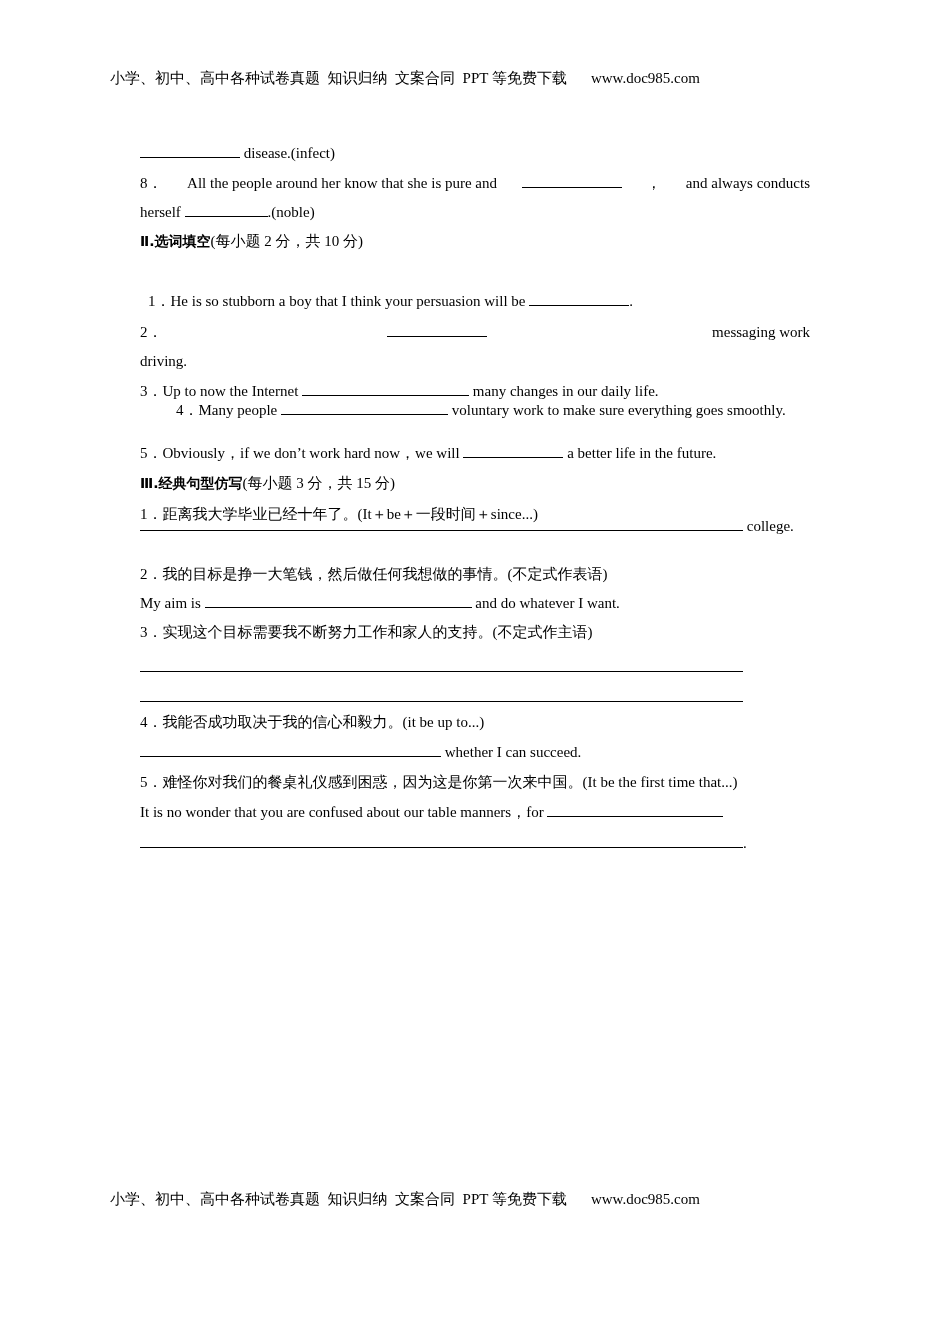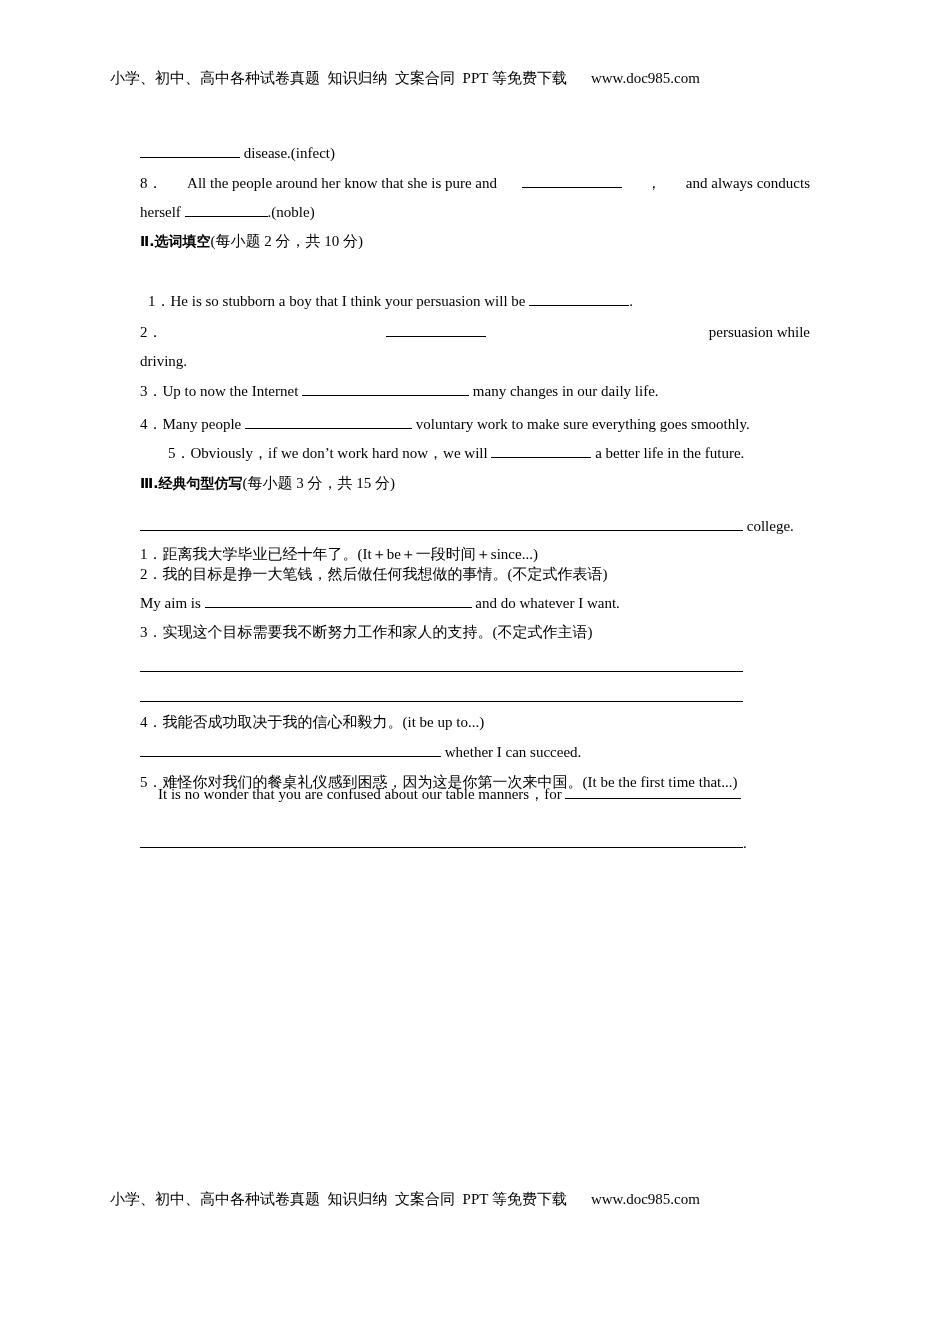--- a/index.html
+++ b/index.html
@@ -50,46 +50,46 @@
   <span>Ⅱ.选词填空</span><span class="rest">(每小题 2 分，共 10 分)</span>
 </div>
 
 <div class="line" style="top:291px;margin-left:8px;">
   <span>1．</span><span>He is so stubborn a boy that I think your persuasion will be</span>
   <span class="blank" style="width:100px;"></span><span>.</span>
 </div>
 <div class="line just" style="top:322px;">
   <span>2．</span>
   <span class="blank" style="width:100px;"></span>
-  <span>persuasion while</span>
+  <span>messaging work</span>
 </div>
 <div class="line" style="top:351px;">
   <span>driving.</span>
 </div>
 <div class="line" style="top:381px;">
   <span>3．</span><span>Up to now the Internet</span>
   <span class="blank" style="width:167px;"></span>
   <span>many changes in our daily life.</span>
 </div>
-<div class="line" style="top:414px;">
+<div class="line" style="top:400px;margin-left:36px;">
   <span>4．</span><span>Many people</span>
   <span class="blank" style="width:167px;"></span>
   <span>voluntary work to make sure everything goes smoothly.</span>
 </div>
-<div class="line" style="top:443px;margin-left:28px;">
+<div class="line" style="top:443px;">
   <span>5．</span><span>Obviously，if we don’t work hard now，we will</span>
   <span class="blank" style="width:100px;"></span>
   <span>a better life in the future.</span>
 </div>
 
 <div class="line section" style="top:473px;">
   <span>Ⅲ.经典句型仿写</span><span class="rest">(每小题 3 分，共 15 分)</span>
 </div>
 
-<div class="line" style="top:504px;margin-top:40px;">
+<div class="line" style="top:504px;">
   <span>1．</span><span>距离我大学毕业已经十年了。(It＋be＋一段时间＋since...)</span>
 </div>
 <div class="line" style="top:516px;">
   <span class="blank" style="width:603px;"></span>
   <span>college.</span>
 </div>
 
 <div class="line" style="top:564px;">
   <span>2．</span><span>我的目标是挣一大笔钱，然后做任何我想做的事情。(不定式作表语)</span>
 </div>
@@ -109,21 +109,21 @@
   <span>4．</span><span>我能否成功取决于我的信心和毅力。(it be up to...)</span>
 </div>
 <div class="line" style="top:742px;">
   <span class="blank" style="width:301px;"></span>
   <span>whether I can succeed.</span>
 </div>
 
 <div class="line" style="top:772px;">
   <span>5．</span><span>难怪你对我们的餐桌礼仪感到困惑，因为这是你第一次来中国。(It be the first time that...)</span>
 </div>
-<div class="line" style="top:784px;margin-left:18px;">
+<div class="line" style="top:802px;">
   <span>It is no wonder that you are confused about our table manners，for</span>
   <span class="blank" style="width:176px;"></span>
 </div>
 <div class="line" style="top:833px;">
   <span class="blank" style="width:603px;"></span><span>.</span>
 </div>
 
 <div class="ftr"><span>小学、初中、高中各种试卷真题  知识归纳  文案合同  PPT 等免费下载</span><span class="url">www.doc985.com</span></div>
 
 </body></html>

